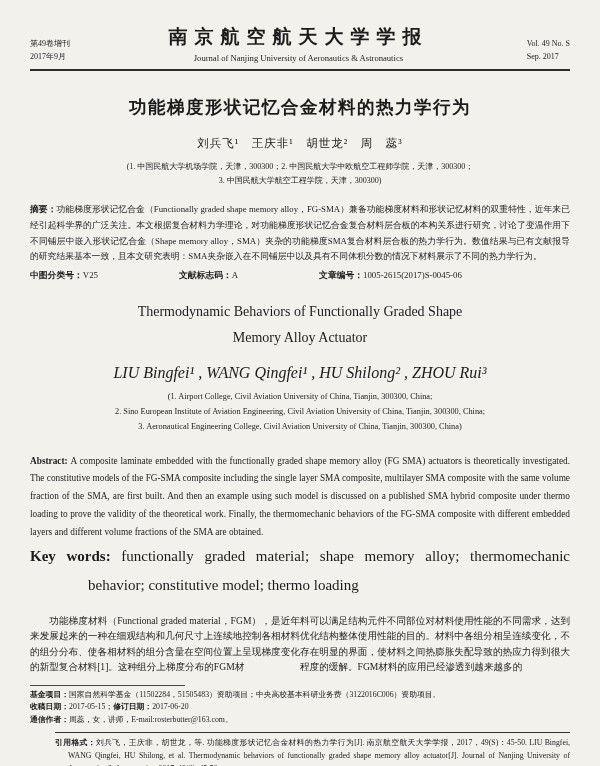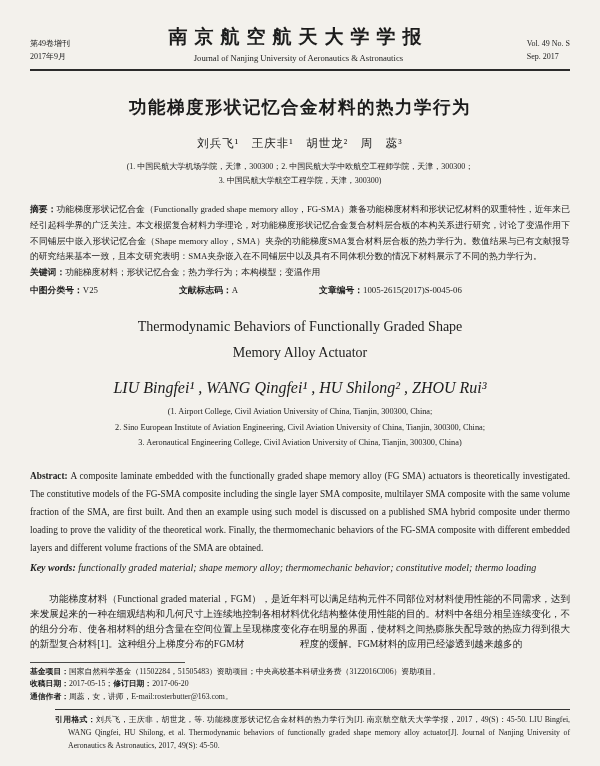--- a/index.html
+++ b/index.html
@@ -25,21 +25,21 @@
   .abs-zh { margin-top:15px; font-size:8.8px; line-height:1.78; text-align:justify; }
   .kw-zh { font-size:8.8px; line-height:1.78; text-align:justify; }
   .meta-row { display:flex; font-size:8.8px; margin-top:5px;gap:39px; }
   .meta-item { margin-right:42px; white-space:nowrap; }
   b.lbl { font-weight:bold; }
   
   .title-en { text-align:center; font-size:14px; font-weight:normal; line-height:1.85; margin-top:17px; }
   .authors-en { text-align:center; font-style:italic; font-size:16px; margin-top:13px; }
   .affil-en { text-align:center; font-size:8.3px; line-height:1.85; margin-top:7px; color:#222; }
   .abs-en { margin-top:18px; font-size:9.3px; line-height:1.92; text-align:justify; }
-  .kw-en { font-size:10px; line-height:1.92; text-align:justify; padding-left:58px; text-indent:-58px;font-style:italic; }
+  .kw-en { font-size:15px; line-height:1.92; text-align:justify; padding-left:58px; text-indent:-58px; }
   
   .columns { display:flex; margin-top:14px; }
   .col { width:50%; font-size:9.6px; line-height:1.57; text-align:justify; }
   .col.first p { text-indent:2em; }
   
   .fn-rule { width:155px; border:none; border-top:1px solid #4a4a4a; margin-top:11px; }
   .footnote { font-size:7.8px; line-height:1.6; margin-top:3px; }
   .bottom-rule { border:none; border-top:1.5px solid #333; margin:6px 0 4px 25px; }
   .citation { margin-left:25px; font-size:7.8px; line-height:1.65; text-align:justify; padding-left:13px; text-indent:-13px; }
 </style>
@@ -68,21 +68,20 @@
 
   <div class="authors-zh">刘兵飞¹　王庆非¹　胡世龙²　周　蕊³</div>
 
   <div class="affil-zh">
     <div>(1. 中国民航大学机场学院，天津，300300；2. 中国民航大学中欧航空工程师学院，天津，300300；</div>
     <div>3. 中国民航大学航空工程学院，天津，300300)</div>
   </div>
 
   <p class="abs-zh"><b class="lbl">摘要：</b><span>功能梯度形状记忆合金（Functionally graded shape memory alloy，FG-SMA）兼备功能梯度材料和形状记忆材料的双重特性，近年来已经引起科学界的广泛关注。本文根据复合材料力学理论，对功能梯度形状记忆合金复合材料层合板的本构关系进行研究，讨论了变温作用下不同铺层中嵌入形状记忆合金（Shape memory alloy，SMA）夹杂的功能梯度SMA复合材料层合板的热力学行为。数值结果与已有文献报导的研究结果基本一致，且本文研究表明：SMA夹杂嵌入在不同铺层中以及具有不同体积分数的情况下材料展示了不同的热力学行为。</span></p>
 
-  <p class="kw-zh"><b class="lbl">关键词：</b><span>功能梯度材料；形状记忆合金；热力学行为；本构模型；变温作用</span></p>
 
   <div class="meta-row">
     <div class="meta-item"><b class="lbl">中图分类号：</b><span>V25</span></div>
     <div class="meta-item"><b class="lbl">文献标志码：</b><span>A</span></div>
     <div class="meta-item"><b class="lbl">文章编号：</b><span>1005-2615(2017)S-0045-06</span></div>
   </div>
 
   <h2 class="title-en">
     <div>Thermodynamic Behaviors of Functionally Graded Shape</div>
     <div>Memory Alloy Actuator</div>

